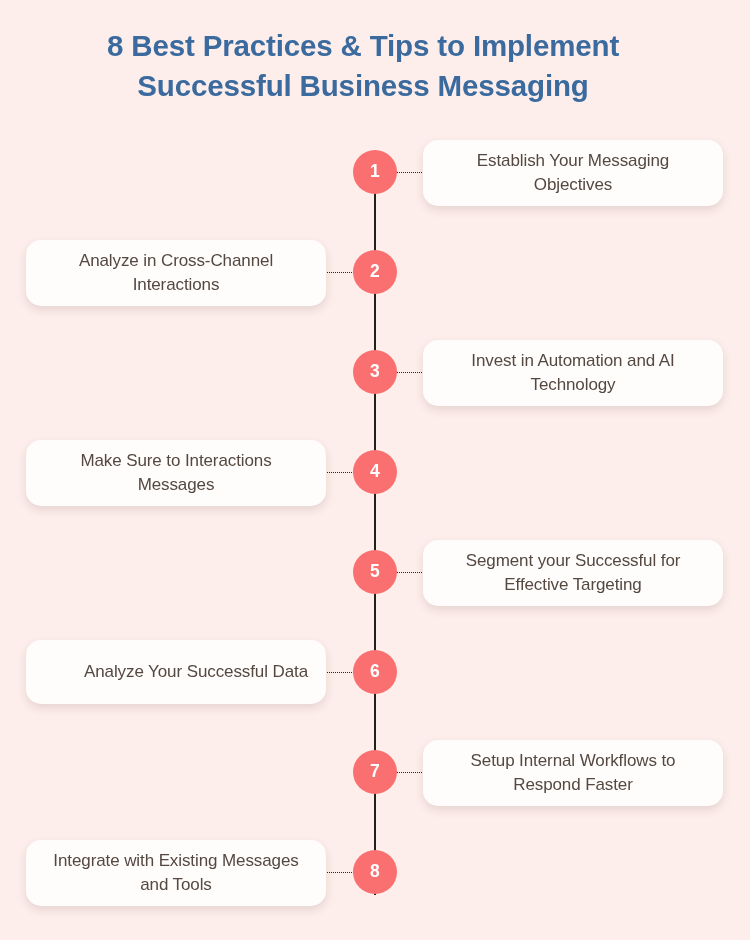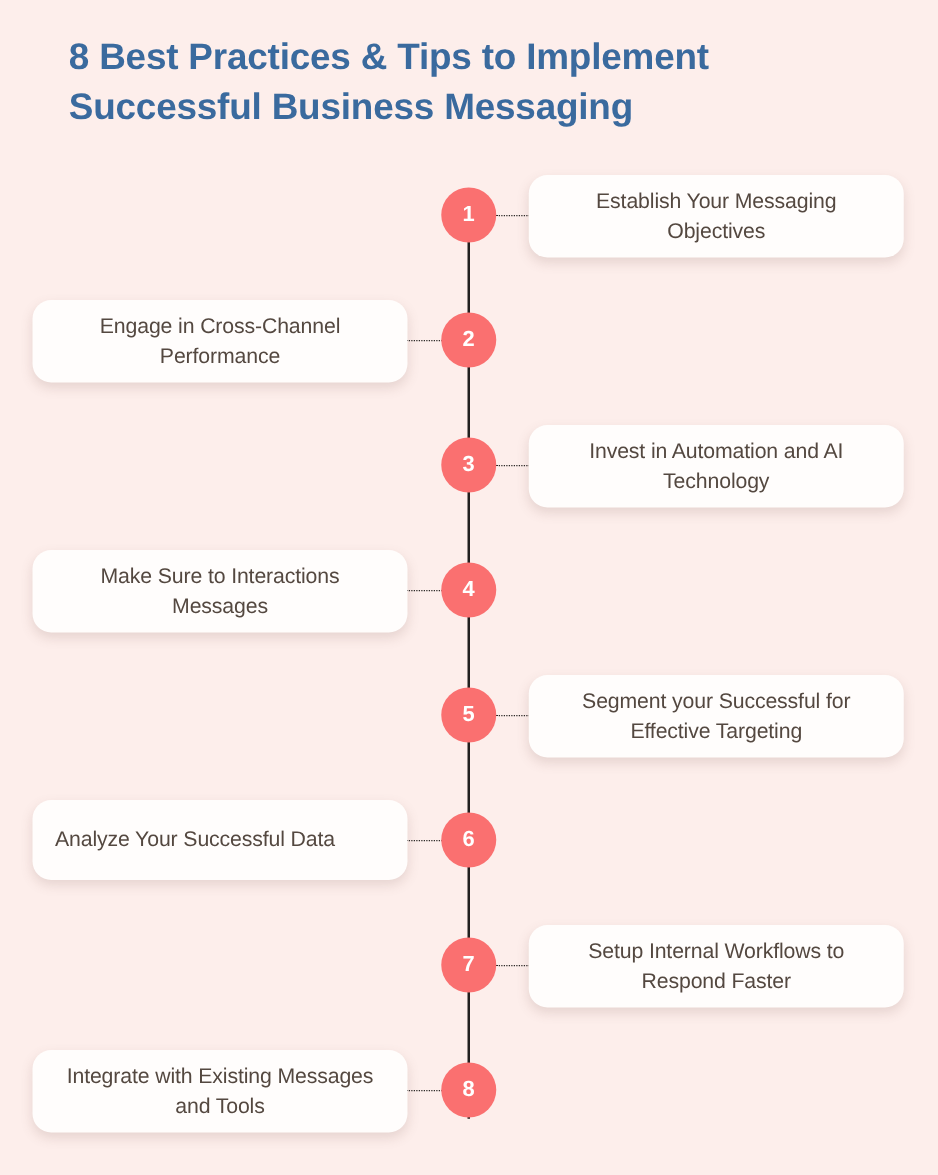--- a/index.html
+++ b/index.html
@@ -14,21 +14,21 @@
     overflow: hidden;
     position: relative;
   }
 
   
   .title-wrap {
     position: absolute;
     top: 26px;
     left: 0;
     width: 726px;
-    text-align: left;
+    text-align: center;
     padding: 0 55px;
     box-sizing: border-box;
   }
   .title {
     margin: 0;
     font-size: 29.5px;
     line-height: 1.36;
     font-weight: bold;
     color: #3a6a9e;
     letter-spacing: -0.15px;
@@ -104,21 +104,21 @@
   .card {
     position: absolute;
     top: 0px;
     width: 300px;
     min-height: 64px;
     background: #fffdfc;
     border-radius: 15px;
     box-shadow: 0 4px 9px rgba(120, 85, 75, 0.17);
     display: flex;
     align-items: center;
-    justify-content: flex-start;
+    justify-content: flex-end;
     box-sizing: border-box;
     padding: 9px 18px;
     z-index: 2;
   }
   .step.right .card { left: 423px; }
   .step.left  .card { left: 26px; }
 
   .card-label {
     font-size: 17px;
     line-height: 1.42;
@@ -145,21 +145,21 @@
         <div class="card">
           <span class="card-label">Establish Your Messaging Objectives</span>
         </div>
       </div>
       <div class="step left" style="top: 100px;">
         <div class="dots"></div>
         <div class="marker">
           <span class="marker-num">2</span>
         </div>
         <div class="card">
-          <span class="card-label">Engage in Cross-Channel Performance</span>
+          <span class="card-label">Analyze in Cross-Channel Interactions</span>
         </div>
       </div>
       <div class="step right" style="top: 200px;">
         <div class="dots"></div>
         <div class="marker">
           <span class="marker-num">3</span>
         </div>
         <div class="card">
           <span class="card-label">Invest in Automation and AI Technology</span>
         </div>

